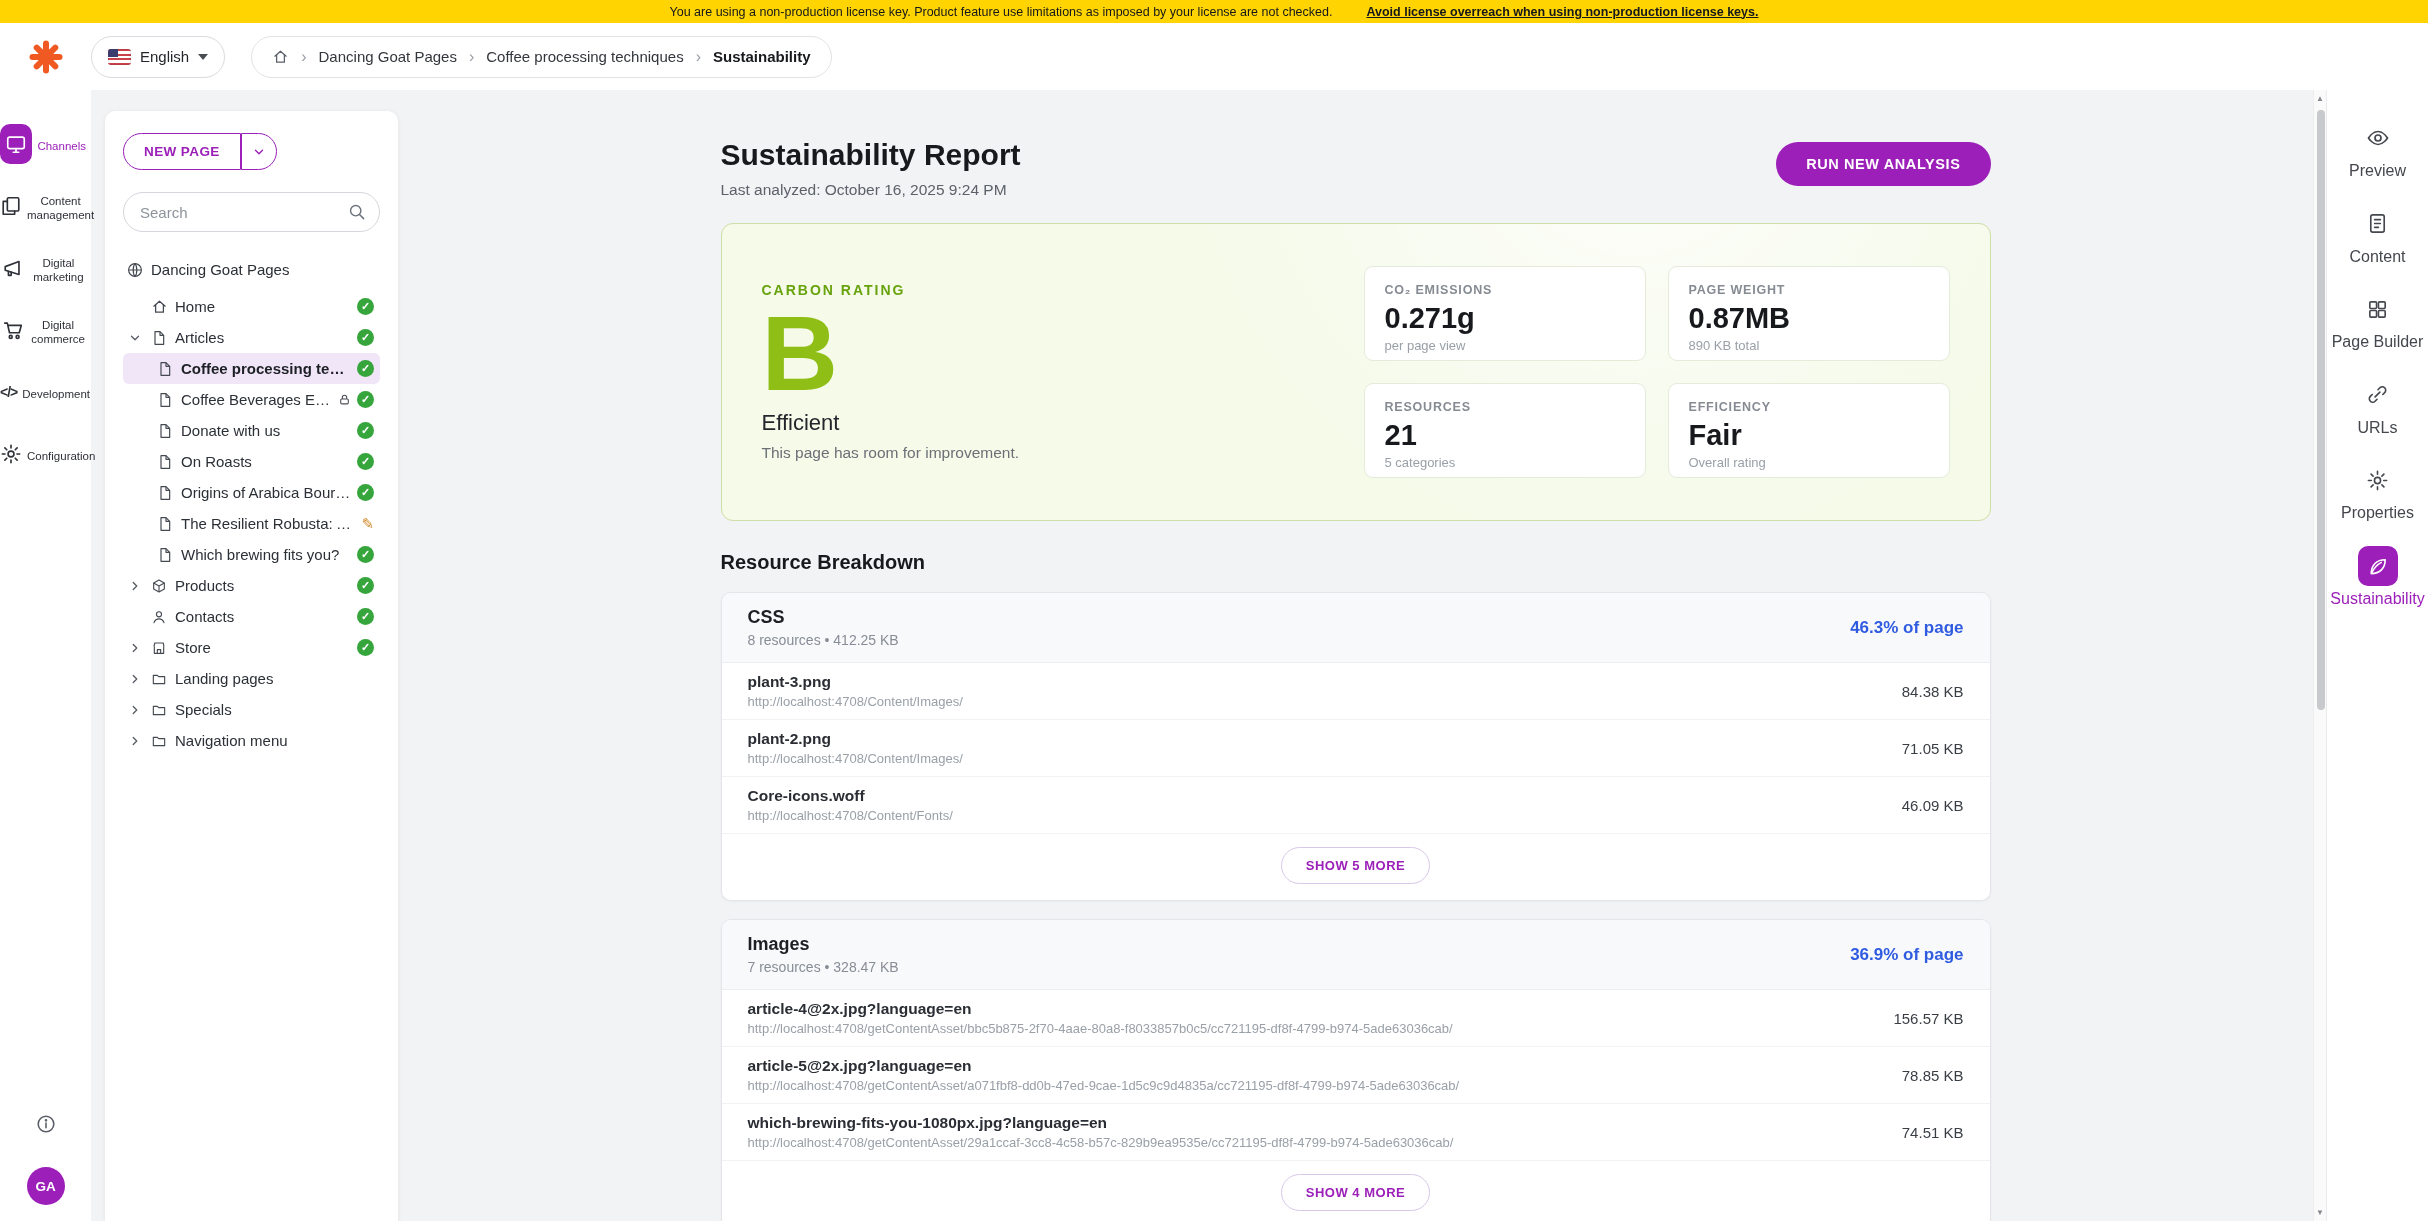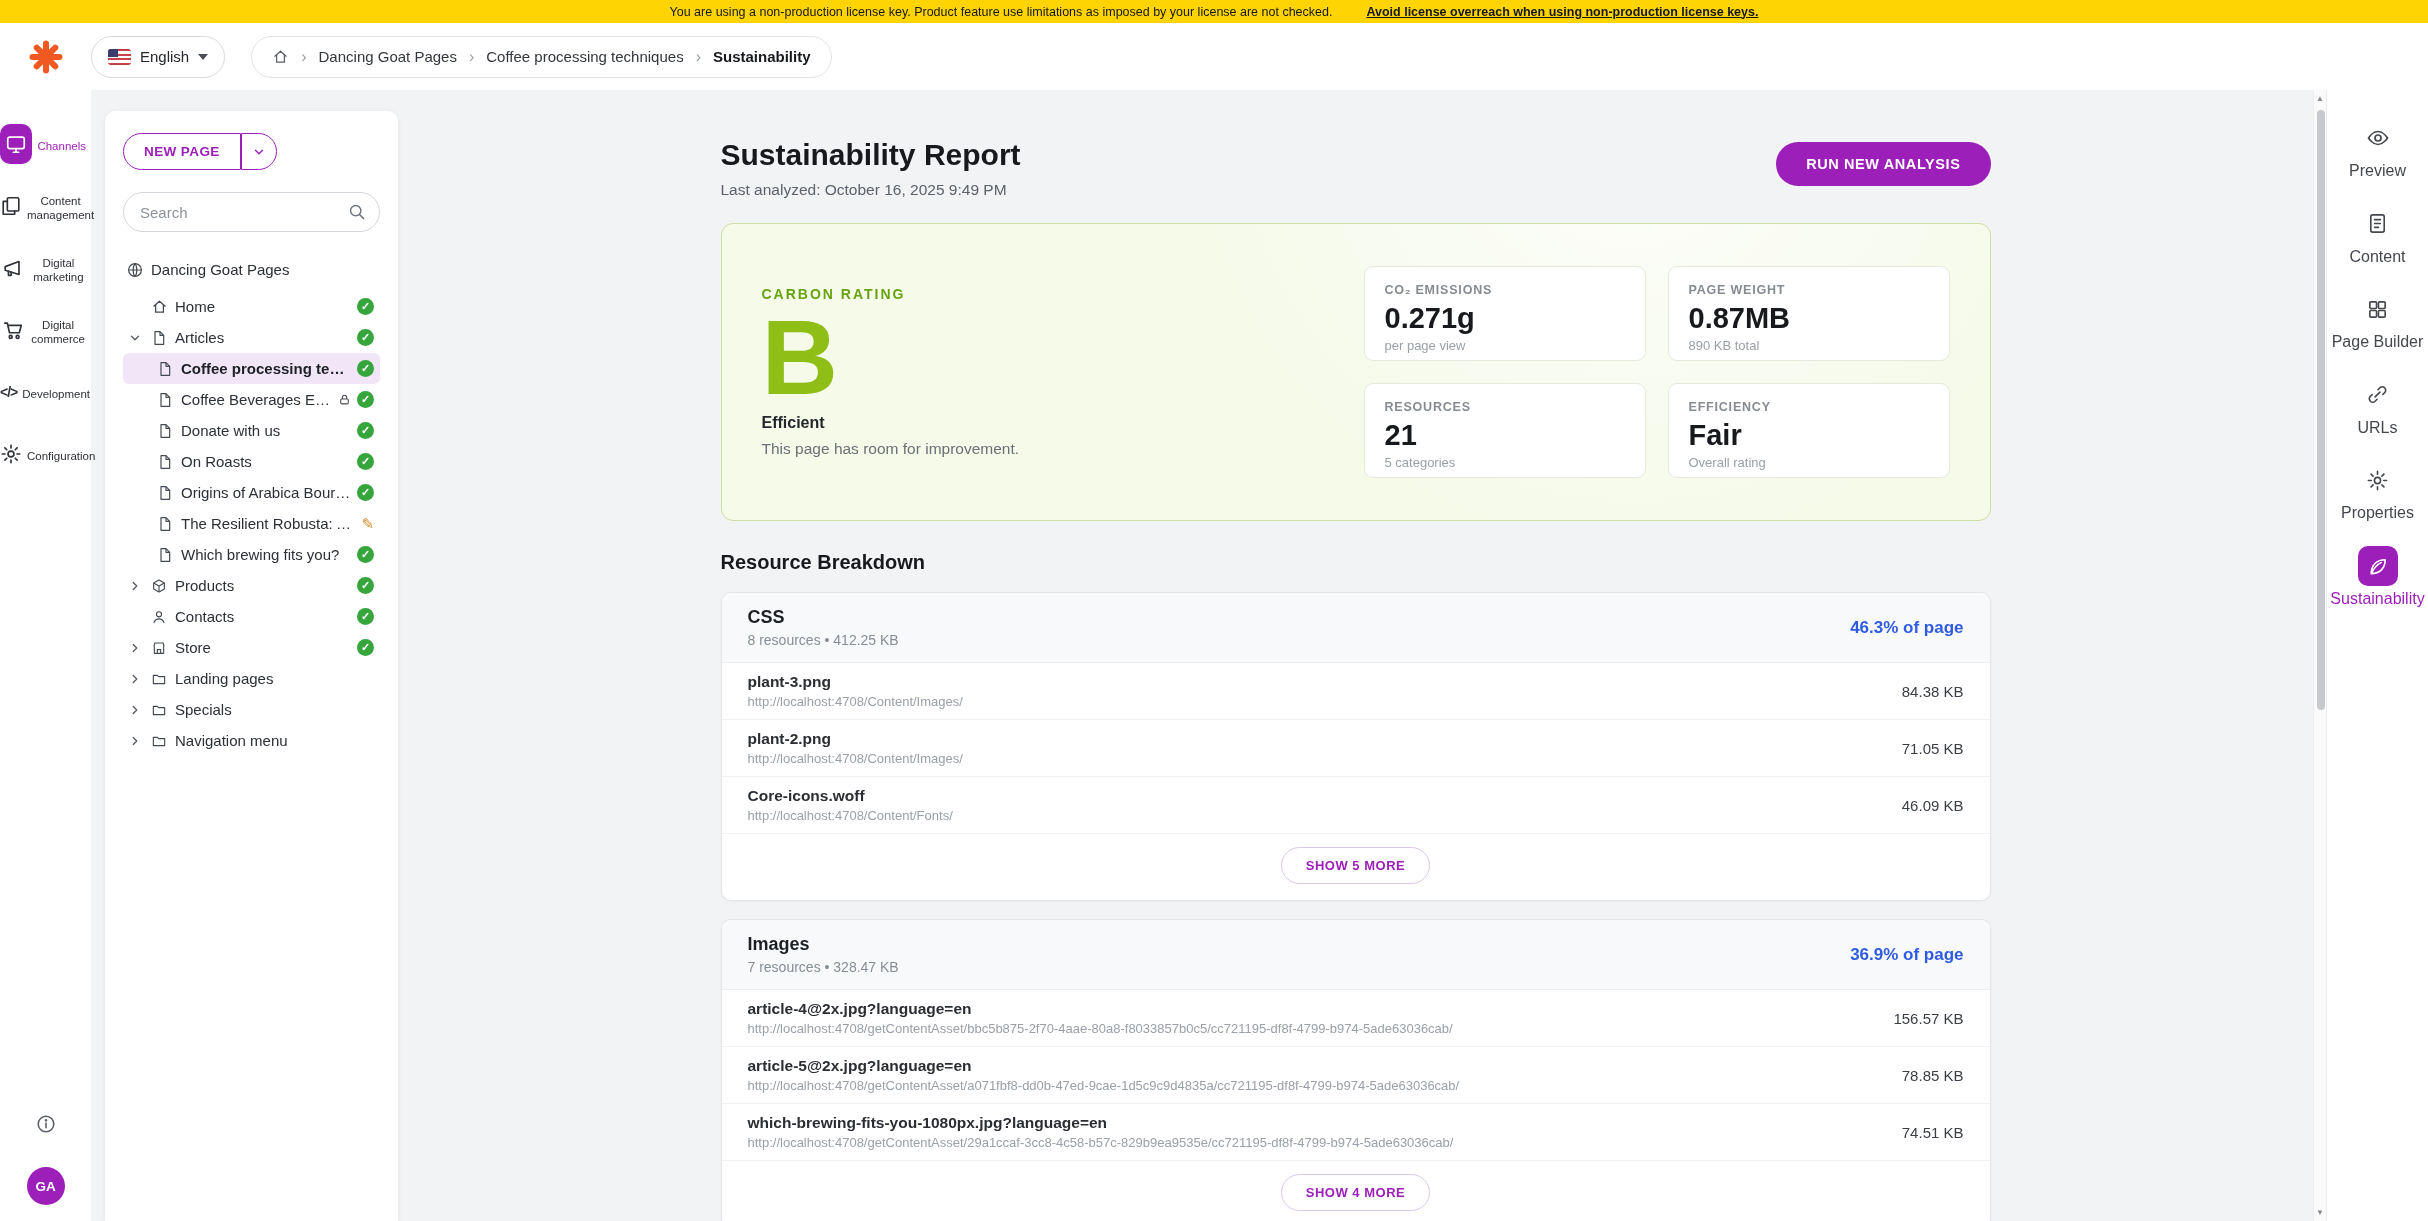--- a/index.html
+++ b/index.html
@@ -94,21 +94,21 @@
              background: #9b1fb8; color: #fff; font-weight: bold; font-size: 14.5px; letter-spacing: .6px;
              cursor: pointer; font-family: inherit; }
 
   .carbon-card { margin-top: 24px; border: 1px solid #cddfa5; background-color: #f5fae9;
                  background-image: radial-gradient(circle at 72% -40%, rgba(255,255,255,.85), rgba(255,255,255,0) 45%);
                  border-radius: 12px; padding: 30px 40px; display: flex; align-items: center;
                  justify-content: space-between; height: 298px; }
   .cc-left { display: flex; flex-direction: column; justify-content: center; }
   .cc-label { font-size: 14px; font-weight: bold; letter-spacing: 2px; color: #68a30d; }
   .cc-grade { font-size: 106px; font-weight: bold; color: #8fbf17; line-height: 1.0; margin-top: 2px; }
-  .cc-rating { font-size: 16px; font-weight: bold; color: #23262b; margin-top: 4px; }
+  .cc-rating { font-size: 22px; font-weight: normal; color: #23262b; margin-top: 4px; }
   .cc-desc { font-size: 15.5px; color: #6b7077; margin-top: 8px; }
   .stats-grid { display: grid; grid-template-columns: repeat(2, 282px); gap: 22px; }
   .stat-tile { background: #fff; border: 1px solid #e6ead9; border-radius: 9px; padding: 16px 20px; height: 95px; }
   .stat-label { font-size: 12.5px; font-weight: bold; letter-spacing: .8px; color: #868b93; }
   .stat-value { font-size: 29px; font-weight: bold; color: #17191d; margin-top: 5px; }
   .stat-caption { font-size: 13px; color: #9aa0a8; margin-top: 3px; }
 
   .bd-title { margin-top: 30px; font-size: 20px; font-weight: bold; color: #17191d; }
 
   .res-card { margin-top: 18px; background: #fff; border: 1px solid #e3e5e9; border-radius: 10px;
@@ -506,21 +506,21 @@
           <span class="tlabel">Navigation menu</span>
         </div>
       </div>
     </div>
 
     <div class="main-area">
       <div class="content">
         <div class="title-row">
           <div>
             <div class="page-title">Sustainability Report</div>
-            <div class="analyzed">Last analyzed: October 16, 2025 9:49 PM</div>
+            <div class="analyzed">Last analyzed: October 16, 2025 9:24 PM</div>
           </div>
           <button class="run-btn">RUN NEW ANALYSIS</button>
         </div>
 
         <div class="carbon-card">
           <div class="cc-left">
             <div class="cc-label">CARBON RATING</div>
             <div class="cc-grade">B</div>
             <div class="cc-rating">Efficient</div>
             <div class="cc-desc">This page has room for improvement.</div>

